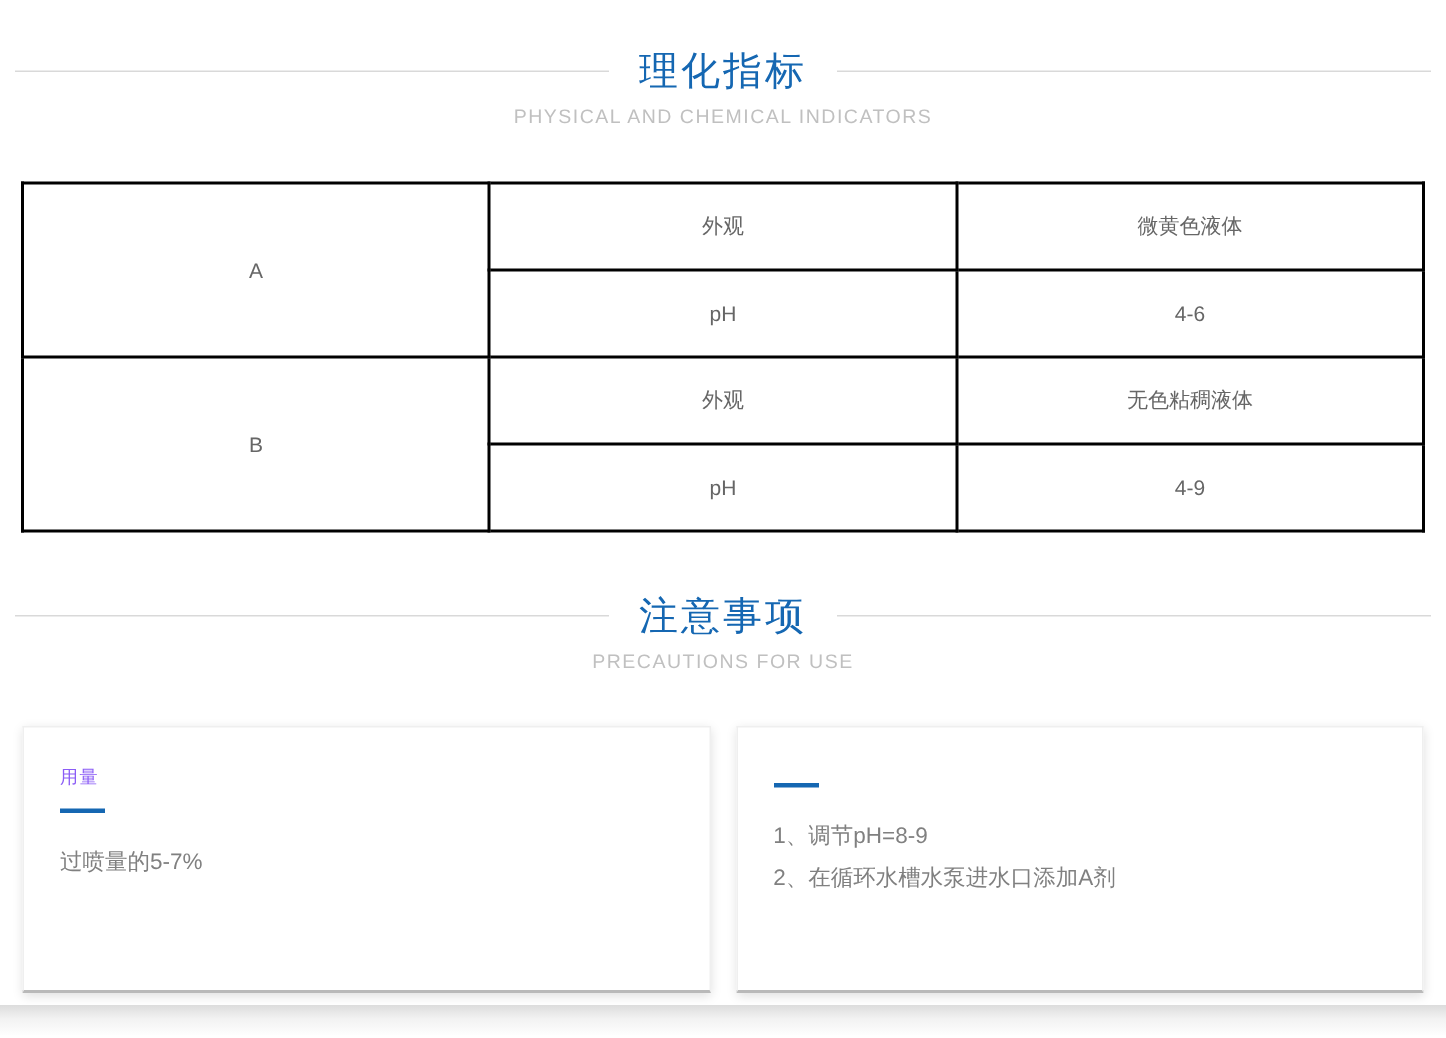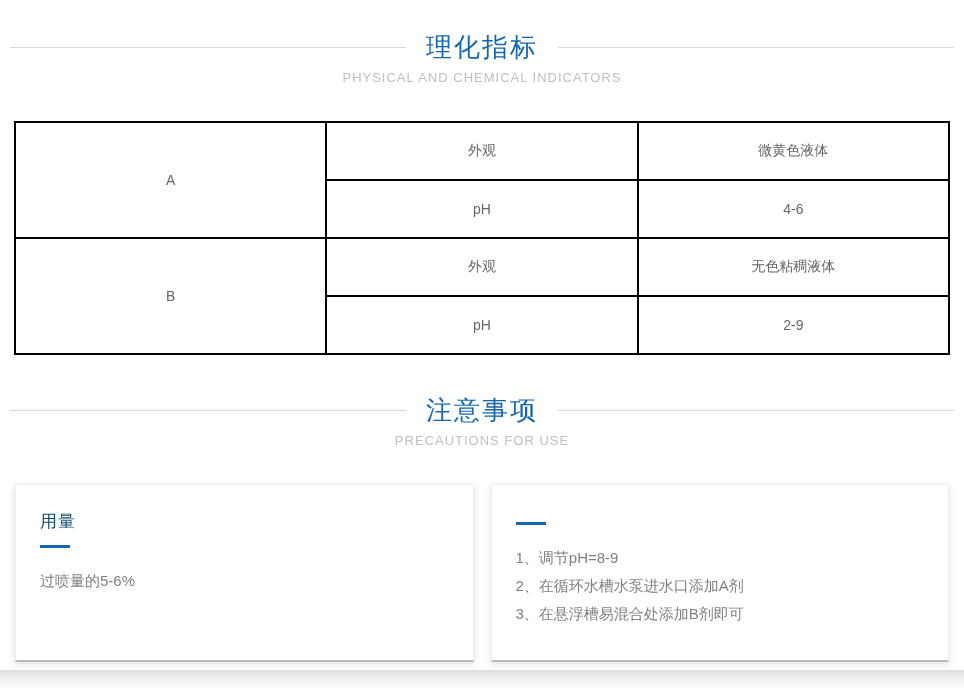--- a/index.html
+++ b/index.html
@@ -70,22 +70,22 @@
   .card {
     flex: 1;
     height: 178px;
     background: #ffffff;
     border: 1px solid #efefef;
     border-bottom: 2px solid #b9b9b9;
     box-shadow: 0 2px 7px rgba(0,0,0,0.13);
     padding: 25px 24px 0 24px;
   }
   .card-title {
-    color: #0c4a6e;
-    font-size: 17px;
+    color: #8b5cf6;
+    font-size: 12px;
     letter-spacing: 1px;
   }
   .card-underline {
     width: 30px;
     height: 3px;
     background: #1567b2;
     margin-top: 12px;
   }
   .card-body {
     margin-top: 19px;
@@ -129,50 +129,49 @@
         <td>pH</td>
         <td>4-6</td>
       </tr>
       <tr>
         <td rowspan="2">B</td>
         <td>外观</td>
         <td>无色粘稠液体</td>
       </tr>
       <tr>
         <td>pH</td>
-        <td>2-9</td>
+        <td>4-9</td>
       </tr>
     </tbody>
   </table>
 
   <div class="sec-header second">
     <div class="header-row">
       <div class="h-line"></div>
       <div class="sec-title">注意事项</div>
       <div class="h-line"></div>
     </div>
     <div class="sec-sub">PRECAUTIONS FOR USE</div>
   </div>
 
   <div class="cards-row">
 
     <div class="card">
       <div class="card-title">用量</div>
       <div class="card-underline"></div>
       <div class="card-body">
-        <div class="card-line">过喷量的5-6%</div>
+        <div class="card-line">过喷量的5-7%</div>
       </div>
     </div>
 
     <div class="card">
       <div class="card-underline"></div>
       <div class="card-body">
         <div class="card-line">1、调节pH=8-9</div>
         <div class="card-line">2、在循环水槽水泵进水口添加A剂</div>
-        <div class="card-line">3、在悬浮槽易混合处添加B剂即可</div>
       </div>
     </div>
 
   </div>
 
   <div class="bottom-fade"></div>
 
 </div>
 
 </body></html>

